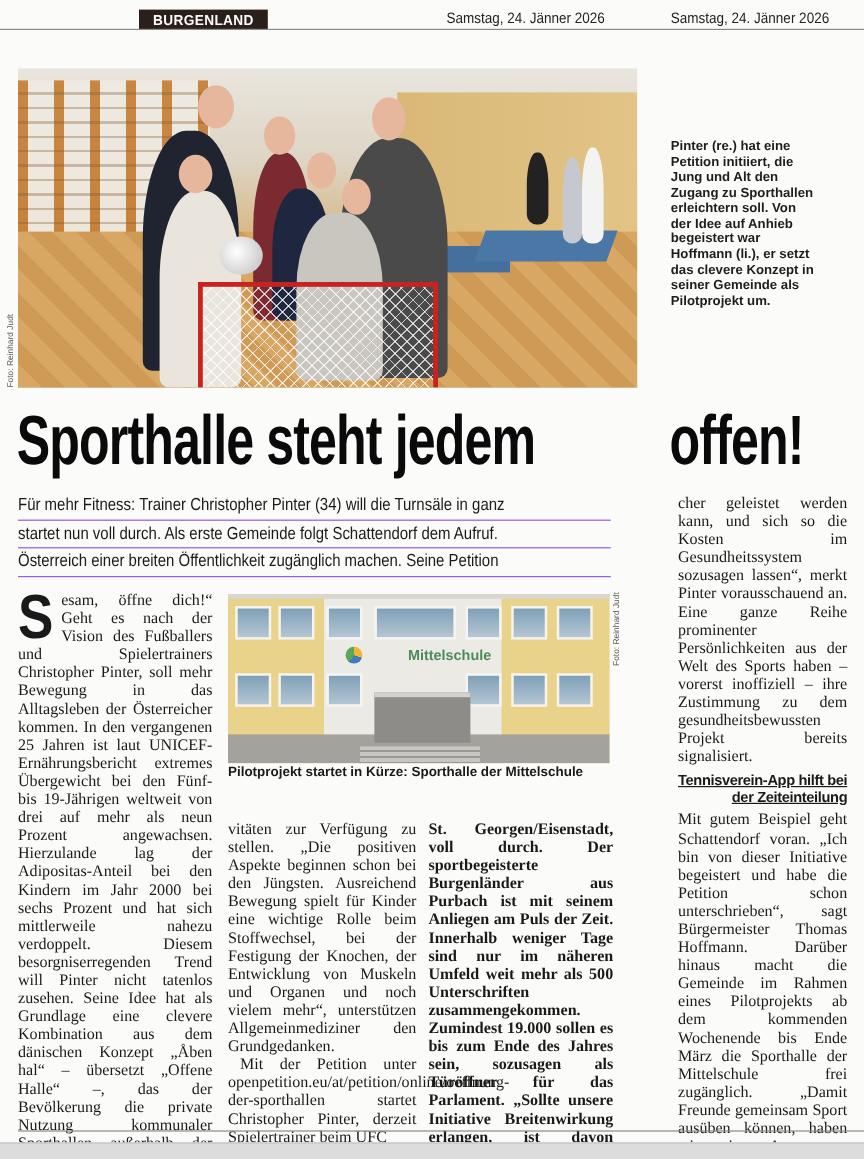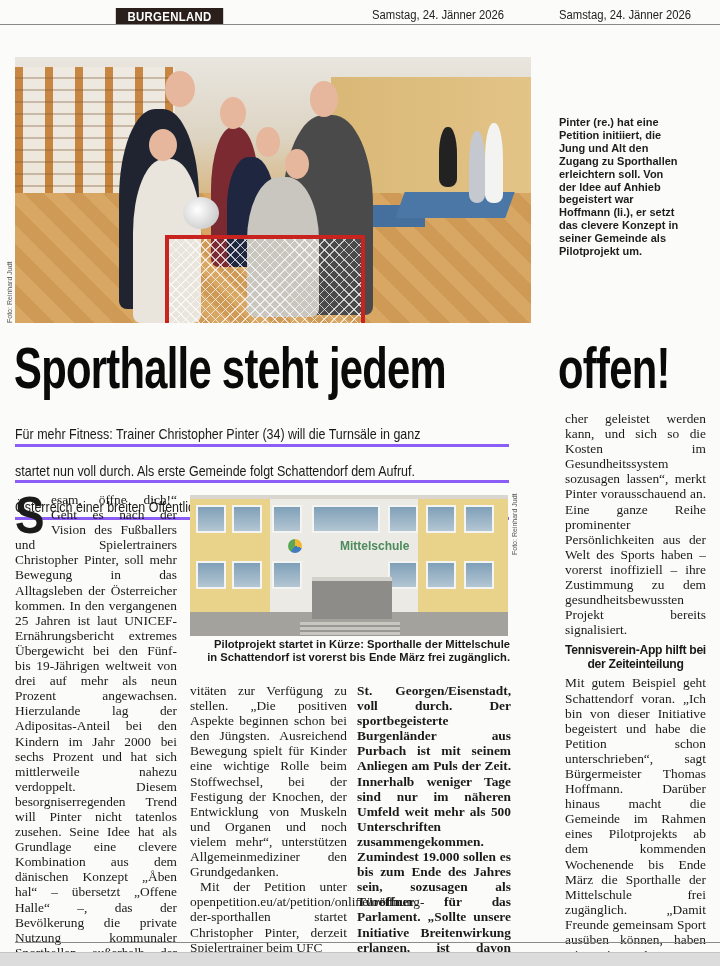--- a/index.html
+++ b/index.html
@@ -42,22 +42,22 @@
       font-size: 11px; line-height: 12.9px; color: #1d1d1d; }
 
     
     .headline { position: absolute; left: 14px; top: 333px; width: 700px; height: 72px; font-family: "Liberation Sans", sans-serif; font-weight: 700;
       font-size: 58px; line-height: 70px; color: #0a0a0a; letter-spacing: -1px; }
     .headline .h1 { position: absolute; left: 0; top: 0; transform: scaleX(0.72); transform-origin: left top; white-space: nowrap; }
     .headline .h2 { position: absolute; left: 544px; top: 0; transform: scaleX(0.72); transform-origin: left top; white-space: nowrap; }
 
     
     .lead { position: absolute; left: 15px; top: 410px; width: 494px; font-family: "Liberation Sans", sans-serif; font-size: 14.5px; color: #1a1a1a; }
-    .lead .line { height: 23.5px; line-height: 22px; border-bottom: 3px solid #8b5cf6; white-space: nowrap; overflow: hidden;
-      transform-origin: left top; margin-top: 13px; }
+    .lead .line { height: 23.5px; line-height: 22px; border-bottom: 1px solid #8b5cf6; white-space: nowrap; overflow: hidden;
+      transform-origin: left top; }
     .lead .line span { display: inline-block; transform: scaleX(0.86); transform-origin: left center; }
 
     
     .col { position: absolute; font-size: 13.4px; line-height: 15.1px; text-align: justify; hyphens: manual; color: #1a1a1a; }
     .col p { text-align: justify; }
     .col p.indent { text-indent: 10px; }
     .c1 { left: 15px; top: 492px; width: 162px; }
     .c2 { left: 190px; top: 683px; width: 157px; }
     .c3 { left: 357px; top: 683px; width: 154px; font-weight: bold; }
     .c4 { left: 565px; top: 411px; width: 141px; }
@@ -69,24 +69,24 @@
     .photo2 .roofline { position: absolute; left: 0; top: 0; width: 100%; height: 4px; background: #d9d6cf; }
     .photo2 .win { position: absolute; height: 28px; background: linear-gradient(180deg, #7fa0b8, #b4c6d3); border: 2px solid #f4f4f2; }
     .photo2 .sign { position: absolute; left: 150px; top: 44px; font-family: "Liberation Sans", sans-serif; font-weight: 700; font-size: 12px; color: #4b8b5c; }
     .photo2 .logo { position: absolute; left: 98px; top: 44px; width: 14px; height: 14px; border-radius: 50%; background: conic-gradient(#f2b632 0 30%, #3e7bbf 30% 60%, #5aa857 60% 100%); }
     .photo2 .entry { position: absolute; left: 122px; top: 82px; width: 80px; height: 42px; background: #8e8c88; border-top: 4px solid #d4d2cc; }
     .photo2 .base { position: absolute; left: 0; bottom: 0; width: 100%; height: 24px; background: #a4a29c; }
     .photo2 .steps { position: absolute; left: 110px; bottom: 0; width: 100px; height: 14px; background: repeating-linear-gradient(180deg, #c8c6c0 0 3px, #9a9892 3px 5px); }
     .credit2 { left: 511px; top: 555px; }
 
     .caption2 { position: absolute; left: 190px; top: 638px; width: 320px; font-family: "Liberation Sans", sans-serif; font-weight: 700;
-      font-size: 11.2px; line-height: 13px; color: #1a1a1a; white-space: nowrap; text-align: right; }
+      font-size: 11.2px; line-height: 13px; color: #1a1a1a; white-space: nowrap; }
 
     .subhead { font-family: "Liberation Sans", sans-serif; font-weight: 700; font-size: 12.2px; line-height: 13.5px; color: #1a1a1a;
-      margin: 7px 0 4px 0; text-align: center; letter-spacing: -0.3px; }
+      margin: 7px 0 4px 0; text-align: right; letter-spacing: -0.3px; text-decoration: underline; }
 
     .bottom-rule { position: absolute; left: 15px; top: 942px; width: 705px; height: 1px; background: #8a8a8a; }
     .bottom-bar { position: absolute; left: 0; top: 952px; width: 720px; height: 14px; background: #dcdcdc; border-top: 1px solid #c4c4c4; }
   </style>
 </head>
 <body>
 
 <div class="topbar">
   <div class="section-tag">BURGENLAND</div>
   <div class="date d1">Samstag, 24. Jänner 2026</div>
@@ -158,21 +158,20 @@
   <div class="logo"></div>
   <div class="sign">Mittelschule</div>
   <div class="base"></div>
   <div class="entry"></div>
   <div class="steps"></div>
 </div>
 <div class="credit-v credit2">Foto: Reinhard Judt</div>
 
 <div class="caption2">
   <div>Pilotprojekt startet in Kürze: Sporthalle der Mittelschule</div>
-  <div>in Schattendorf ist vorerst bis Ende März frei zugänglich.</div>
 </div>
 
 <div class="col c2">
   <p>vitäten zur Verfügung zu stellen. „Die positiven Aspekte beginnen schon bei den Jüngsten. Ausreichend Bewegung spielt für Kinder eine wichtige Rolle beim Stoffwechsel, bei der Festigung der Knochen, der Entwicklung von Muskeln und Organen und noch vielem mehr“, unterstützen Allgemeinmediziner den Grundgedanken.</p>
   <p class="indent">Mit der Petition unter openpetition.eu/at/petition/online/oeffnung-der-sporthallen startet Christopher Pinter, derzeit Spielertrainer beim UFC</p>
 </div>
 
 <div class="col c3">
   <p>St. Georgen/Eisenstadt, voll durch. Der sportbegeisterte Burgenländer aus Purbach ist mit seinem Anliegen am Puls der Zeit. Innerhalb weniger Tage sind nur im näheren Umfeld weit mehr als 500 Unterschriften zusammengekommen. Zumindest 19.000 sollen es bis zum Ende des Jahres sein, sozusagen als Türöffner für das Parlament. „Sollte unsere Initiative Breitenwirkung erlangen, ist davon auszugehen, dass ein wesentlicher Beitrag zu mehr Fitness der Österrei-</p>
 </div>

